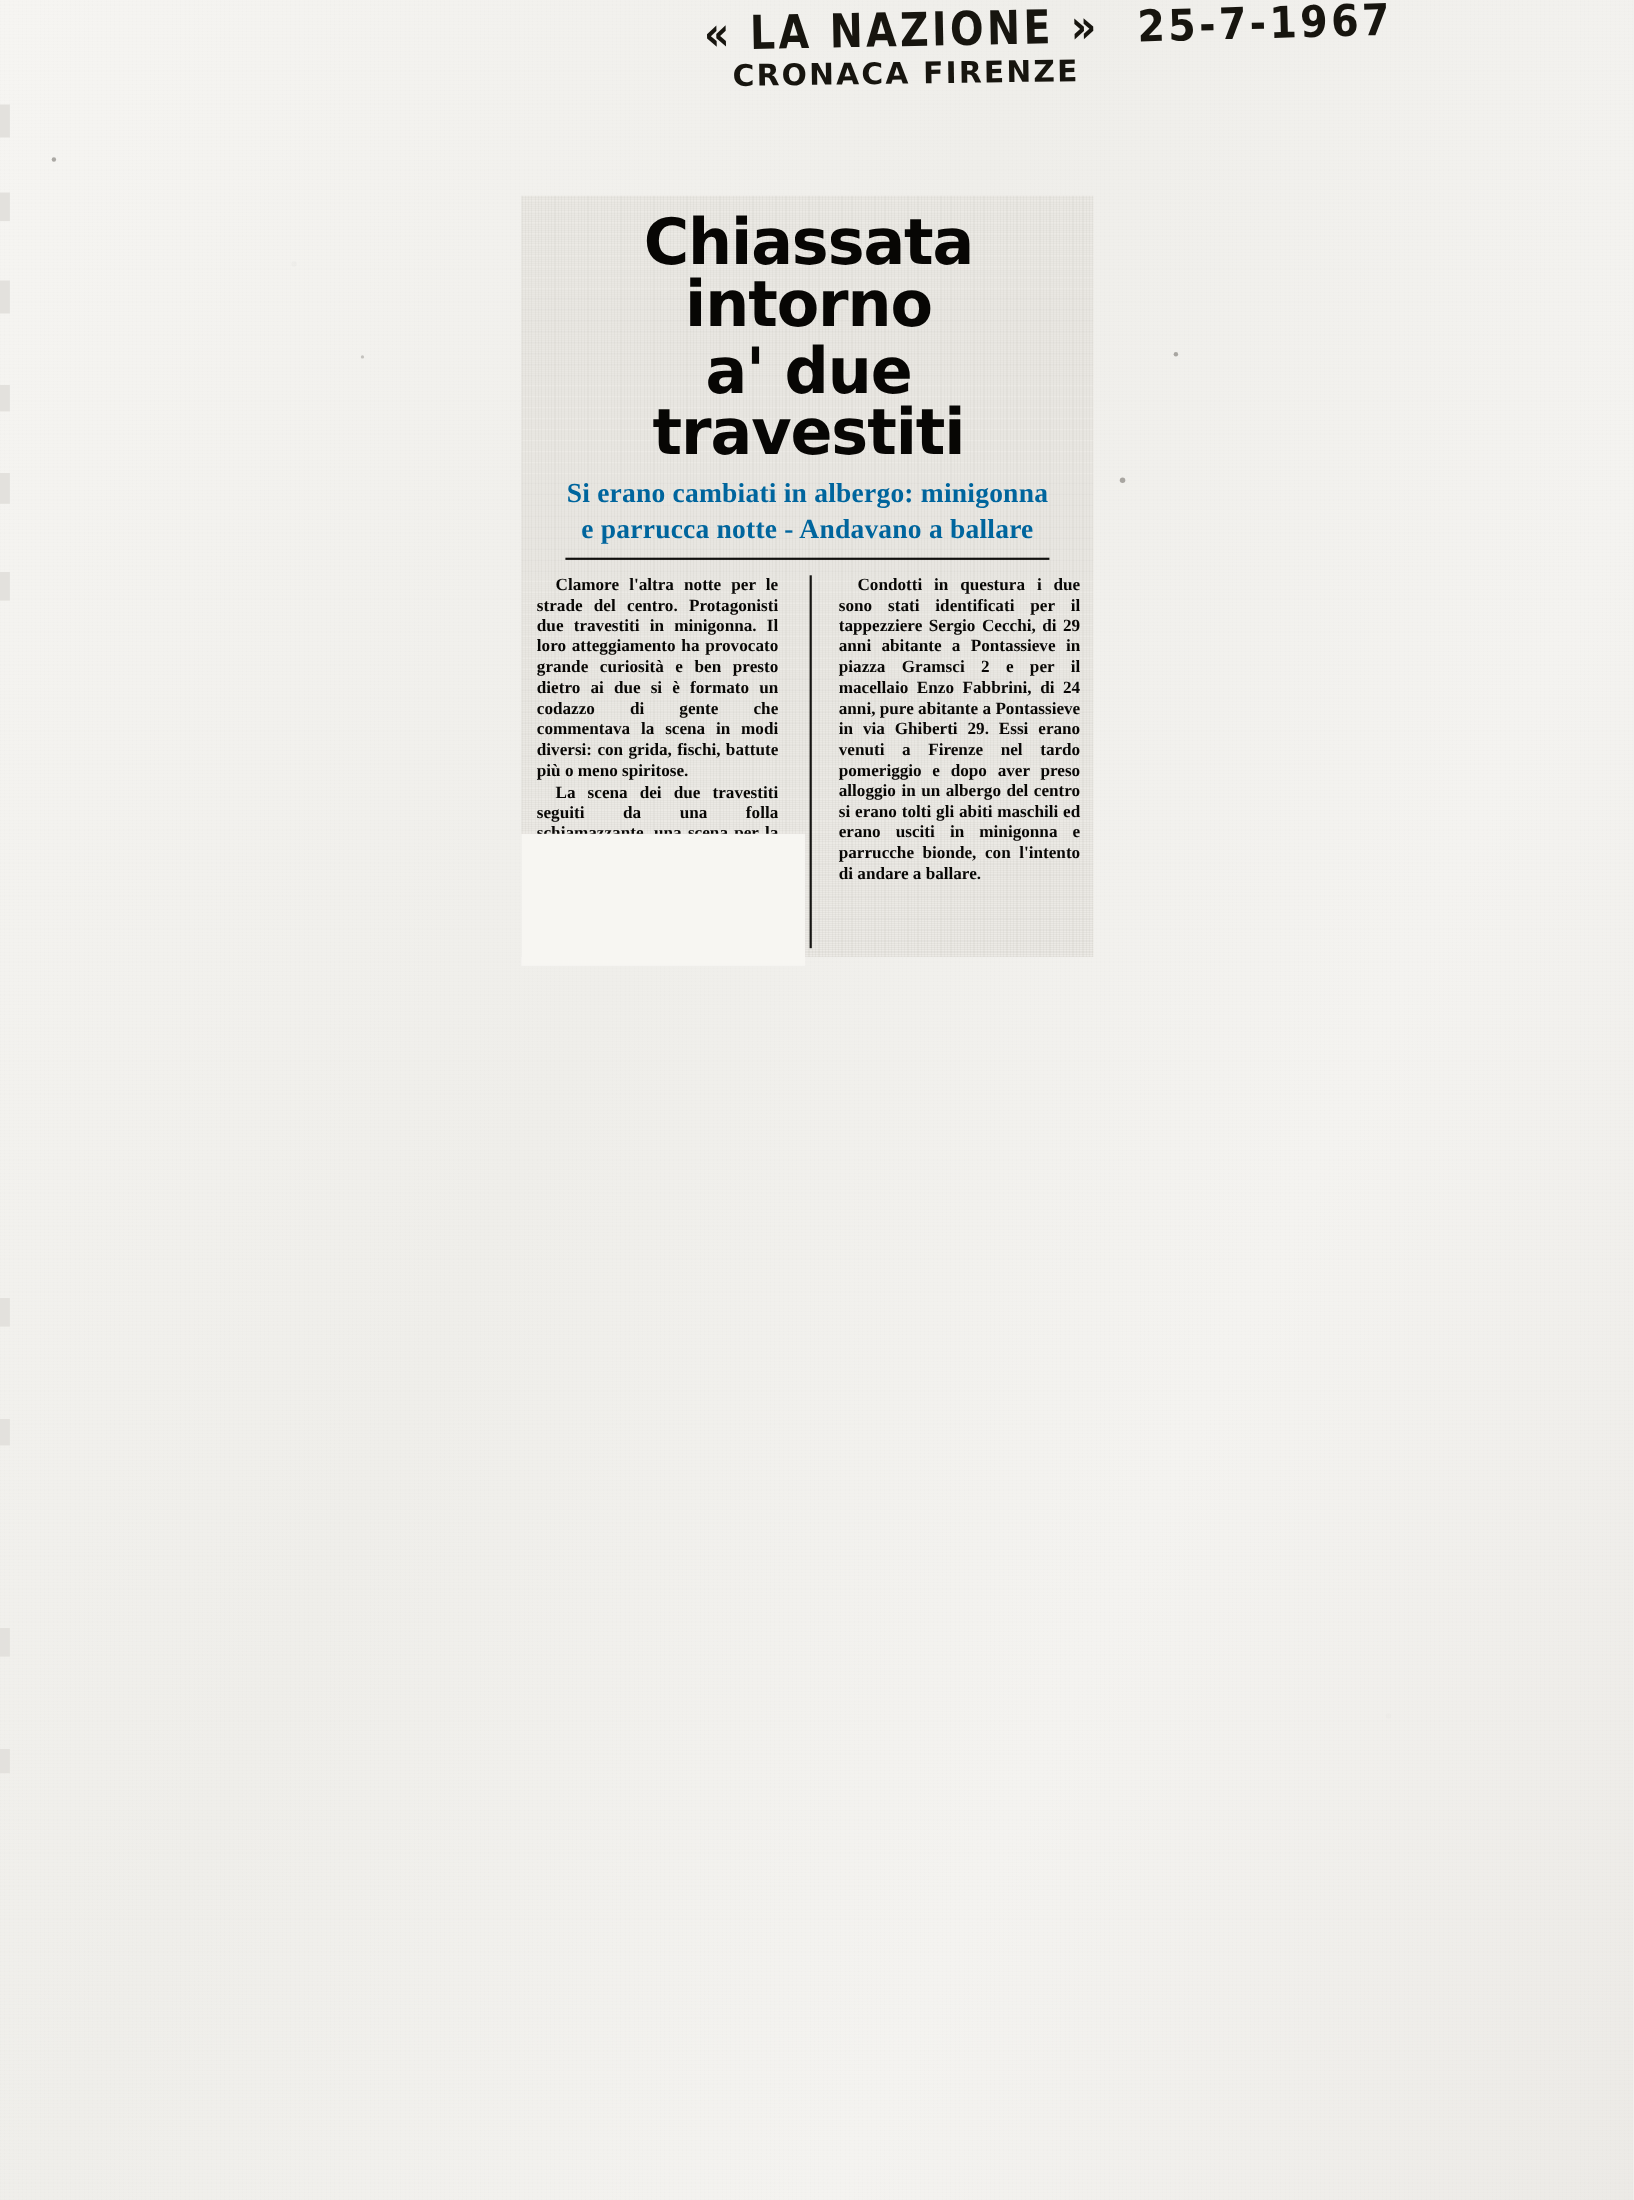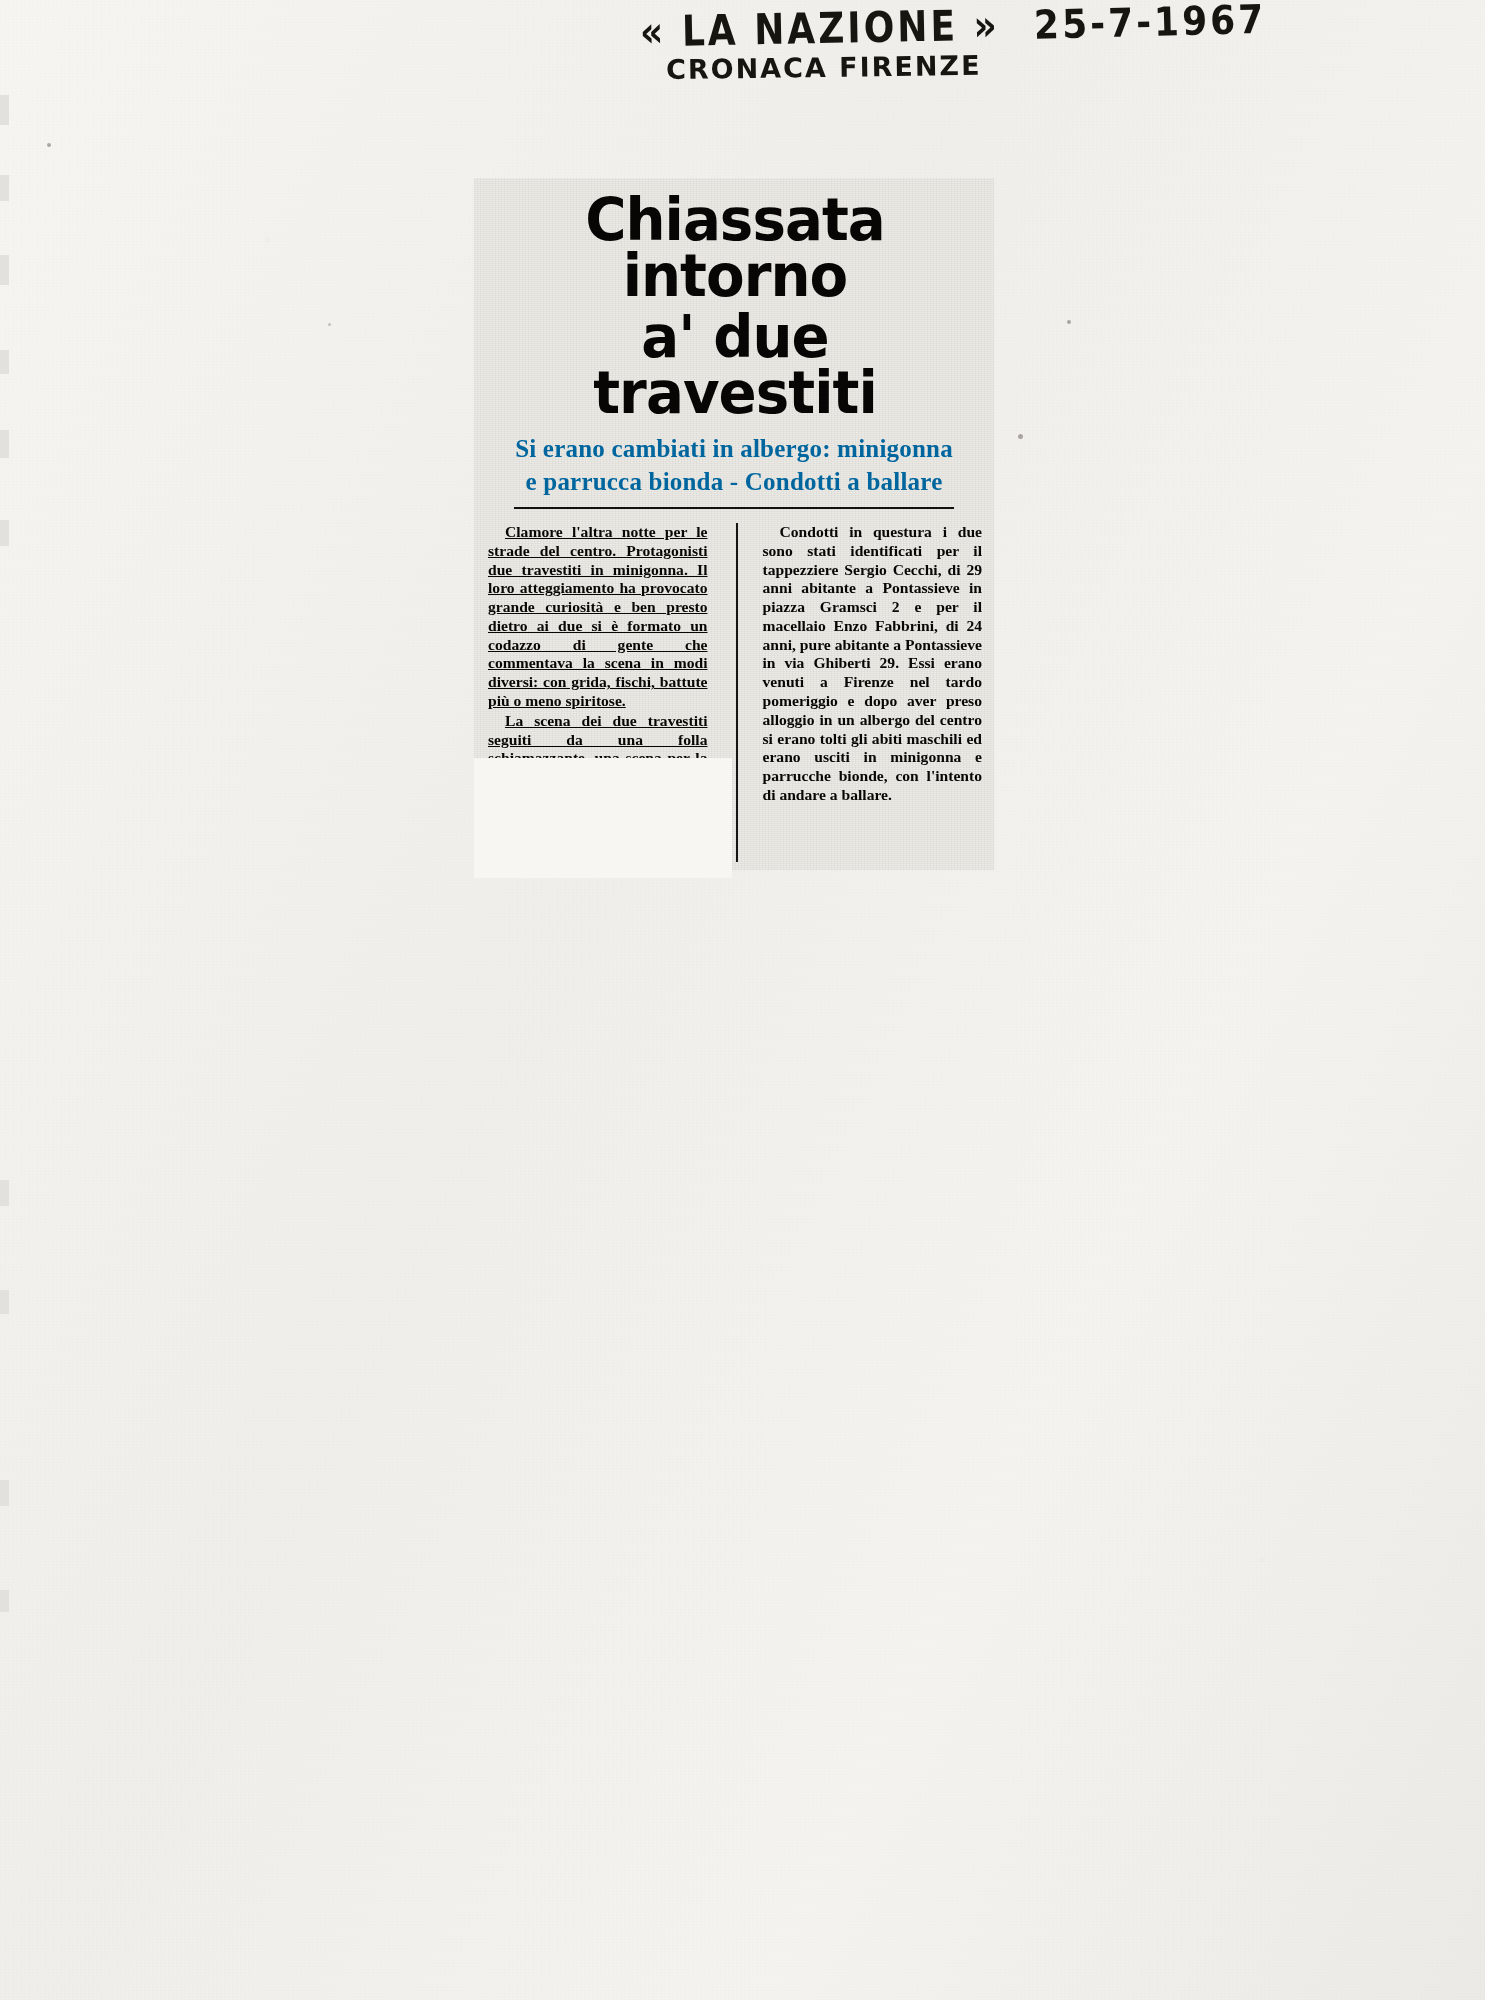--- a/index.html
+++ b/index.html
@@ -111,21 +111,21 @@
     font-weight:bold;
     font-size:15.6px;
     line-height:1.205;
     color:#0d0c0a;
     text-align:justify;
     text-justify:inter-word;
     hyphens:manual;
   }
   .col p{margin:0;text-indent:17px;}
   .col p + p{margin-top:1px;}
-  .col.left{padding-right:28px;text-decoration:underline;}
+  .col.left{padding-right:28px;}
   .col.right{padding-left:25px;border-left:2px solid #1a1917;}
   #left-cut{
     position:absolute;left:0;top:580px;width:258px;height:120px;
     background:#f2f1ee;
     pointer-events:none;
   }
 </style>
 </head>
 <body>
 
@@ -159,21 +159,21 @@
 
     <div class="headline-block">
       <div class="headline">
         <span>Chiassata intorno</span>
         <span class="l2">a' due travestiti</span>
       </div>
     </div>
 
     <div class="kicker-block">
       <div class="kicker">Si erano cambiati in albergo: minigonna</div>
-      <div class="kicker">e parrucca bionda - Condotti a ballare</div>
+      <div class="kicker">e parrucca notte - Andavano a ballare</div>
       <div class="rule"></div>
     </div>
 
     <div class="cols">
       <div class="col left">
         <p>Clamore l'altra notte per le strade del centro. Protagonisti due travestiti in minigonna. Il loro atteggiamento ha provocato grande curiosità e ben presto dietro ai due si è formato un codazzo di gente che commentava la scena in modi diversi: con grida, fischi, battute più o meno spiritose.</p>
         <p>La scena dei due travestiti seguiti da una folla schiamazzante, una scena per la verità tutt'altro che divertente, si è conclusa in piazza Santa Croce dove i due si sono imbattuti in una pattuglia della polizia turistica.</p>
       </div>
       <div class="col right">
         <p>Condotti in questura i due sono stati identificati per il tappezziere Sergio Cecchi, di 29 anni abitante a Pontassieve in piazza Gramsci 2 e per il macellaio Enzo Fabbrini, di 24 anni, pure abitante a Pontassieve in via Ghiberti 29. Essi erano venuti a Firenze nel tardo pomeriggio e dopo aver preso alloggio in un albergo del centro si erano tolti gli abiti maschili ed erano usciti in minigonna e parrucche bionde, con l'intento di andare a ballare.</p>

